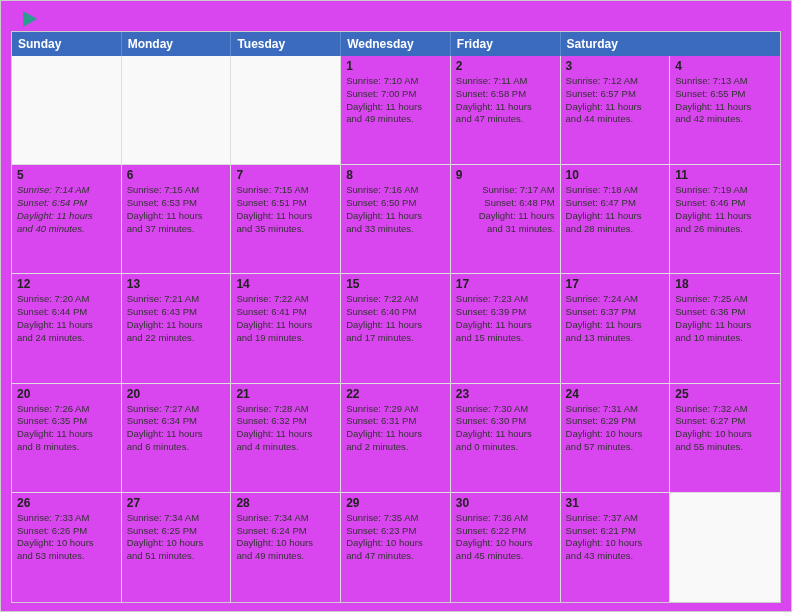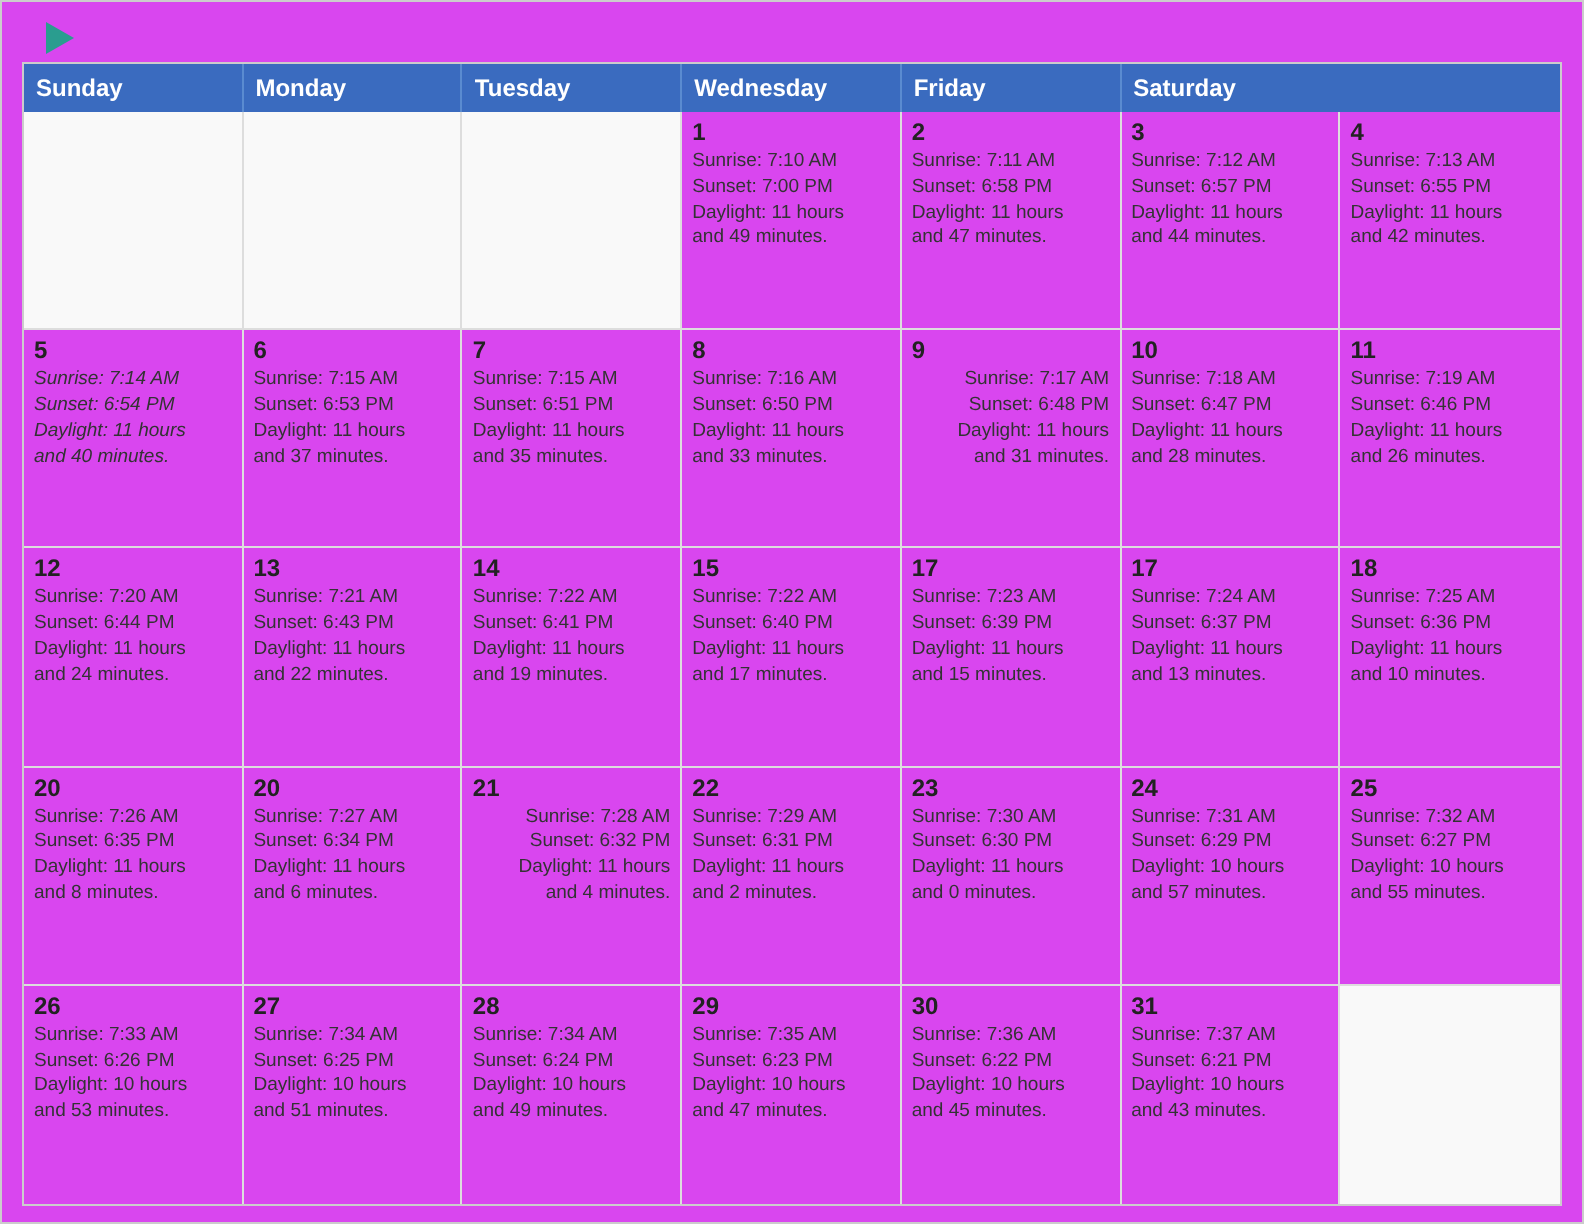--- a/index.html
+++ b/index.html
@@ -289,21 +289,21 @@
           </div>
           <div class="cal-cell">
             <div class="cal-day-num">20</div>
             <div class="cal-info" style="white-space: pre-line;">Sunrise: 7:27 AM
 Sunset: 6:34 PM
 Daylight: 11 hours
 and 6 minutes.</div>
           </div>
           <div class="cal-cell">
             <div class="cal-day-num">21</div>
-            <div class="cal-info" style="white-space: pre-line; text-align: right;">Sunrise: 7:28 AM
+            <div class="cal-info" style="white-space: pre-line;">Sunrise: 7:28 AM
 Sunset: 6:32 PM
 Daylight: 11 hours
 and 4 minutes.</div>
           </div>
           <div class="cal-cell">
             <div class="cal-day-num">22</div>
             <div class="cal-info" style="white-space: pre-line;">Sunrise: 7:29 AM
 Sunset: 6:31 PM
 Daylight: 11 hours
 and 2 minutes.</div>

